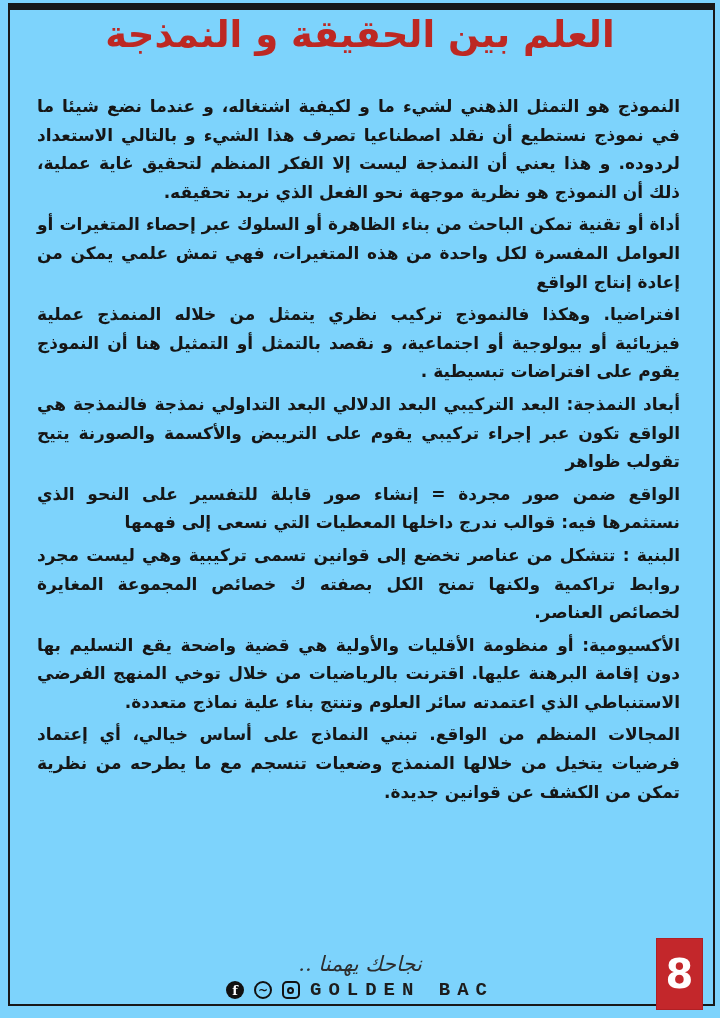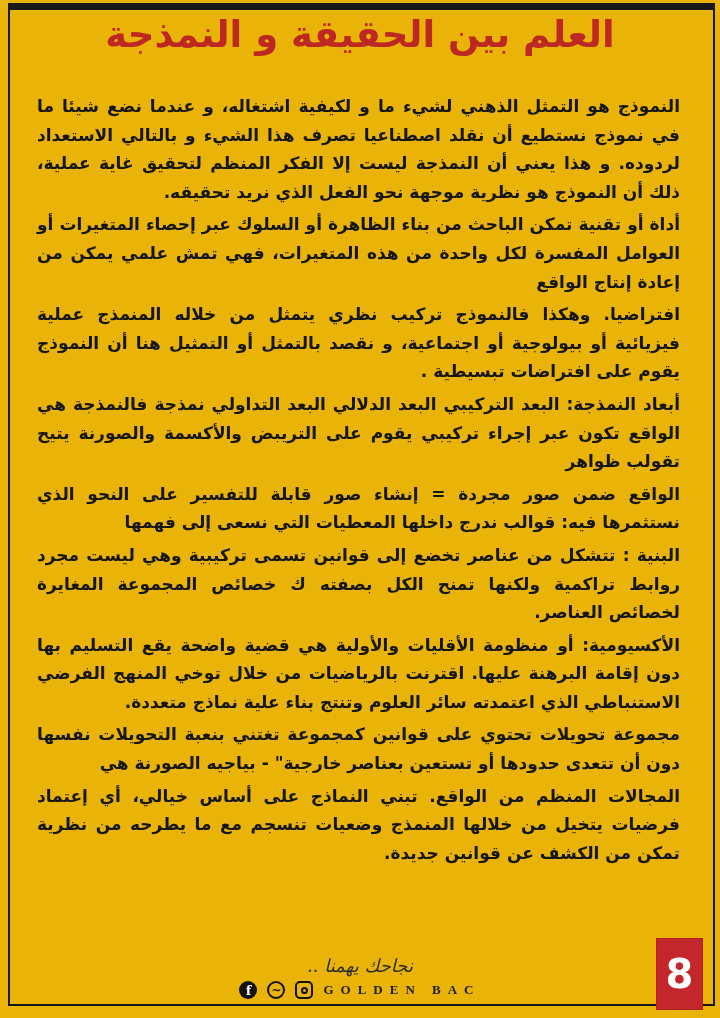--- a/index.html
+++ b/index.html
@@ -5,21 +5,21 @@
   * { margin:0; padding:0; box-sizing:border-box; }
   html,body { width:720px; height:1018px; }
   body {
     font-family:"DejaVu Sans", sans-serif;
     background:#ffffff;
     position:relative;
     overflow:hidden;
   }
   .page {
     position:absolute; inset:0;
-    background:#eab308;
+    background:#7dd3fc;
   }
   .frame {
     position:absolute;
     left:8px; right:5px; top:3px; bottom:12px;
     border:2px solid #181818;
     border-top-width:7px;
     pointer-events:none;
   }
   .title {
     position:absolute;
@@ -46,21 +46,21 @@
   .footer {
     position:absolute;
     left:0; right:0; bottom:16px;
     text-align:center;
   }
   .slogan {
     display:block;
     direction:rtl;
     font-family:"DejaVu Serif", serif;
     font-style:italic;
-    font-size:18px;
+    font-size:21px;
     color:#2e2e2e;
     margin-bottom:2px;
   }
   .brand-row {
     direction:ltr;
     display:flex;
     align-items:center;
     justify-content:center;
     gap:10px;
     height:24px;
@@ -91,25 +91,25 @@
     border:2px solid #111;
     border-radius:5px;
   }
   .icon-instagram .lens {
     width:7px; height:7px;
     border:2px solid #111;
     border-radius:50%;
     display:block;
   }
   .brand-name {
-    font-size:13px;
+    font-size:19px;
     font-weight:600;
     letter-spacing:7px;
     color:#1d1d1d;
-    font-family:Liberation Serif, serif;
+    font-family:Liberation Mono, monospace;
   }
   .page-badge {
     position:absolute;
     right:17px; bottom:8px;
     width:47px; height:72px;
     background:#c3272b;
     color:#ffffff;
     display:flex;
     align-items:center;
     justify-content:center;
@@ -127,21 +127,20 @@
   <h1 class="title">العلم بين الحقيقة و النمذجة</h1>
 
   <div class="body-text">
     <p>النموذج هو التمثل الذهني لشيء ما و لكيفية اشتغاله، و عندما نضع شيئا ما في نموذج نستطيع أن نقلد اصطناعيا تصرف هذا الشيء و بالتالي الاستعداد لردوده. و هذا يعني أن النمذجة ليست إلا الفكر المنظم لتحقيق غاية عملية، ذلك أن النموذج هو نظرية موجهة نحو الفعل الذي نريد تحقيقه.</p>
     <p>أداة أو تقنية تمكن الباحث من بناء الظاهرة أو السلوك عبر إحصاء المتغيرات أو العوامل المفسرة لكل واحدة من هذه المتغيرات، فهي تمش علمي يمكن من إعادة إنتاج الواقع</p>
     <p>افتراضيا. وهكذا فالنموذج تركيب نظري يتمثل من خلاله المنمذج عملية فيزيائية أو بيولوجية أو اجتماعية، و نقصد بالتمثل أو التمثيل هنا أن النموذج يقوم على افتراضات تبسيطية .</p>
     <p>أبعاد النمذجة: البعد التركيبي البعد الدلالي البعد التداولي نمذجة فالنمذجة هي الواقع تكون عبر إجراء تركيبي يقوم على التريبض والأكسمة والصورنة يتيح تقولب ظواهر</p>
     <p>الواقع ضمن صور مجردة = إنشاء صور قابلة للتفسير على النحو الذي نستثمرها فيه: قوالب ندرج داخلها المعطيات التي نسعى إلى فهمها</p>
     <p>البنية : تتشكل من عناصر تخضع إلى قوانين تسمى تركيبية وهي ليست مجرد روابط تراكمية ولكنها تمنح الكل بصفته ك خصائص المجموعة المغايرة لخصائص العناصر.</p>
     <p>الأكسيومية: أو منظومة الأقليات والأولية هي قضية واضحة يقع التسليم بها دون إقامة البرهنة عليها. اقترنت بالرياضيات من خلال توخي المنهج الفرضي الاستنباطي الذي اعتمدته سائر العلوم وتنتج بناء علية نماذج متعددة.</p>
-    <p>مجموعة تحويلات تحتوي على قوانين كمجموعة تغتني بنعبة التحويلات نفسها دون أن تتعدى حدودها أو تستعين بعناصر خارجية" - بياجيه الصورنة هي</p>
     <p>المجالات المنظم من الواقع. تبني النماذج على أساس خيالي، أي إعتماد فرضيات يتخيل من خلالها المنمذج وضعيات تنسجم مع ما يطرحه من نظرية تمكن من الكشف عن قوانين جديدة.</p>
   </div>
 
   <div class="footer">
     <span class="slogan">نجاحك يهمنا ..</span>
     <div class="brand-row">
       <span class="icon icon-facebook">f</span>
       <span class="icon icon-tilde">~</span>
       <span class="icon icon-instagram">
           <span class="lens"></span>

